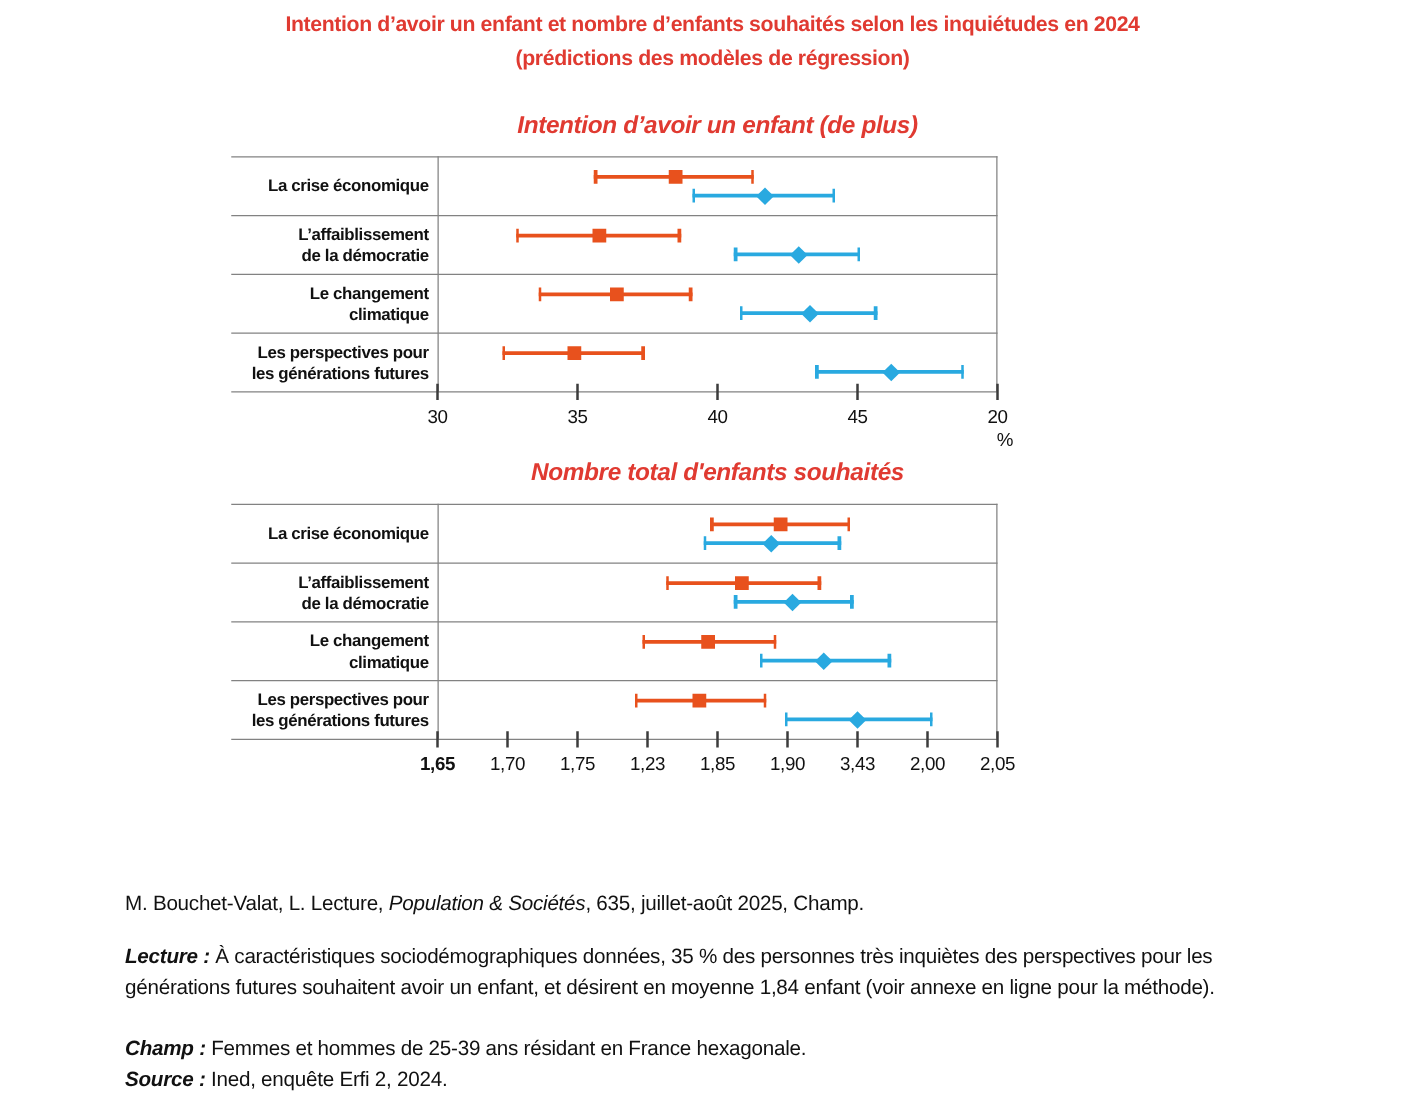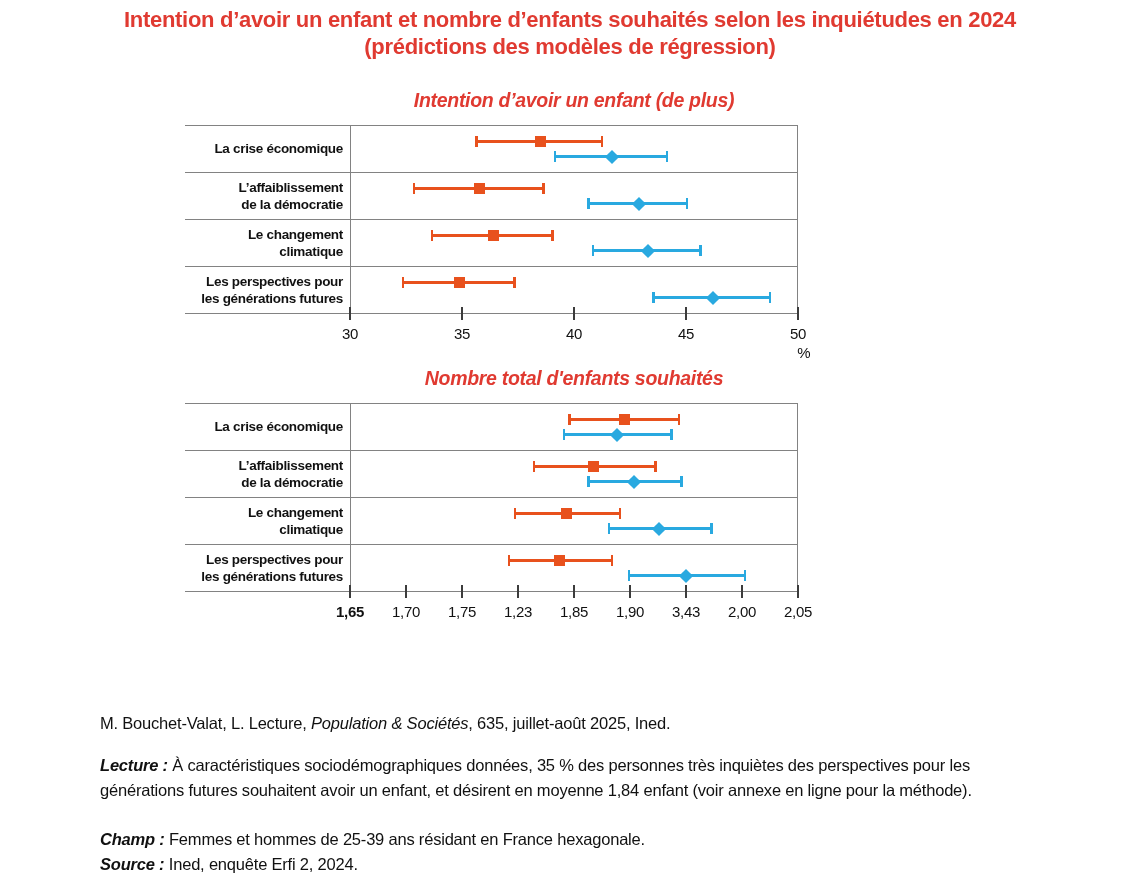--- a/index.html
+++ b/index.html
@@ -1,21 +1,21 @@
 <!DOCTYPE html>
 <html style="--red: #e03a31;"><head>
 <meta charset="utf-8">
 <style>
   * { margin:0; padding:0; box-sizing:content-box; }
   html,body { width:1140px; height:878px; }
   body { background:#ffffff; font-family:"Liberation Sans", sans-serif; color:#1a1a1a; }
   .page { position:relative; width:1140px; height:878px; background:#fff; overflow:hidden; }
 
   .main-title { position:absolute; top:6px; left:0; width:1140px; text-align:center;
-    color:var(--red,#e03a31); font-size:22px; font-weight:bold; line-height:27px; letter-spacing:-0.3px; }
+    color:var(--red,#e03a31); font-size:17px; font-weight:bold; line-height:27px; letter-spacing:-0.3px; }
 
   .chart-title { position:absolute; left:350px; width:448px; text-align:center;
     color:var(--red,#e03a31); font-size:19.5px; font-weight:bold; font-style:italic; letter-spacing:-0.3px; }
   #chart-title-0 { top:89px; }
   #chart-title-1 { top:367px; }
 
   .chart-area { position:absolute; left:185px; width:613px; }
   #chart-0 { top:125px; height:189px; }
   #chart-1 { top:403px; height:189px; }
 
@@ -134,21 +134,21 @@
       </div>
       <div class="tick" style="left: 164.25px; top: 182px; height: 13px;"></div>
       <div class="tick-label" style="left: 165px; top: 200px;">30</div>
       <div class="tick" style="left: 276.25px; top: 182px; height: 13px;"></div>
       <div class="tick-label" style="left: 277px; top: 200px;">35</div>
       <div class="tick" style="left: 388.25px; top: 182px; height: 13px;"></div>
       <div class="tick-label" style="left: 389px; top: 200px;">40</div>
       <div class="tick" style="left: 500.25px; top: 182px; height: 13px;"></div>
       <div class="tick-label" style="left: 501px; top: 200px;">45</div>
       <div class="tick" style="left: 612.25px; top: 182px; height: 13px;"></div>
-      <div class="tick-label" style="left: 613px; top: 200px;">50</div>
+      <div class="tick-label" style="left: 613px; top: 200px;">20</div>
       <div class="axis-unit" style="left: 619px; top: 219px;">%</div>
     </div>
 
   <div class="chart-title" id="chart-title-1">Nombre total d'enfants souhaités</div>
   <div class="chart-area" id="chart-1">
       <div class="gridline" style="top: 0px;"></div>
       <div class="gridline" style="top: 47px;"></div>
       <div class="gridline" style="top: 94px;"></div>
       <div class="gridline" style="top: 141px;"></div>
       <div class="gridline" style="top: 188px;"></div>
@@ -231,21 +231,21 @@
       <div class="tick" style="left: 500.25px; top: 182px; height: 13px;"></div>
       <div class="tick-label" style="left: 501px; top: 200px;">3,43</div>
       <div class="tick" style="left: 556.25px; top: 182px; height: 13px;"></div>
       <div class="tick-label" style="left: 557px; top: 200px;">2,00</div>
       <div class="tick" style="left: 612.25px; top: 182px; height: 13px;"></div>
       <div class="tick-label" style="left: 613px; top: 200px;">2,05</div>
     </div>
 
 
   <div class="footer-block" id="footer-citation">
-    <span>M. Bouchet-Valat, L. Lecture, </span><span class="it">Population &amp; Sociétés</span><span>, 635, juillet-août 2025, Ined.</span>
+    <span>M. Bouchet-Valat, L. Lecture, </span><span class="it">Population &amp; Sociétés</span><span>, 635, juillet-août 2025, Champ.</span>
   </div>
 
   <div class="footer-block" id="footer-lecture">
     <span class="lead">Lecture :</span><span> À caractéristiques sociodémographiques données, 35 % des personnes très inquiètes des perspectives pour les générations futures souhaitent avoir un enfant, et désirent en moyenne 1,84 enfant (voir annexe en ligne pour la méthode).</span>
   </div>
 
   <div class="footer-block" id="footer-champ">
     <span class="lead">Champ :</span><span> Femmes et hommes de 25-39 ans résidant en France hexagonale.</span>
   </div>
 

